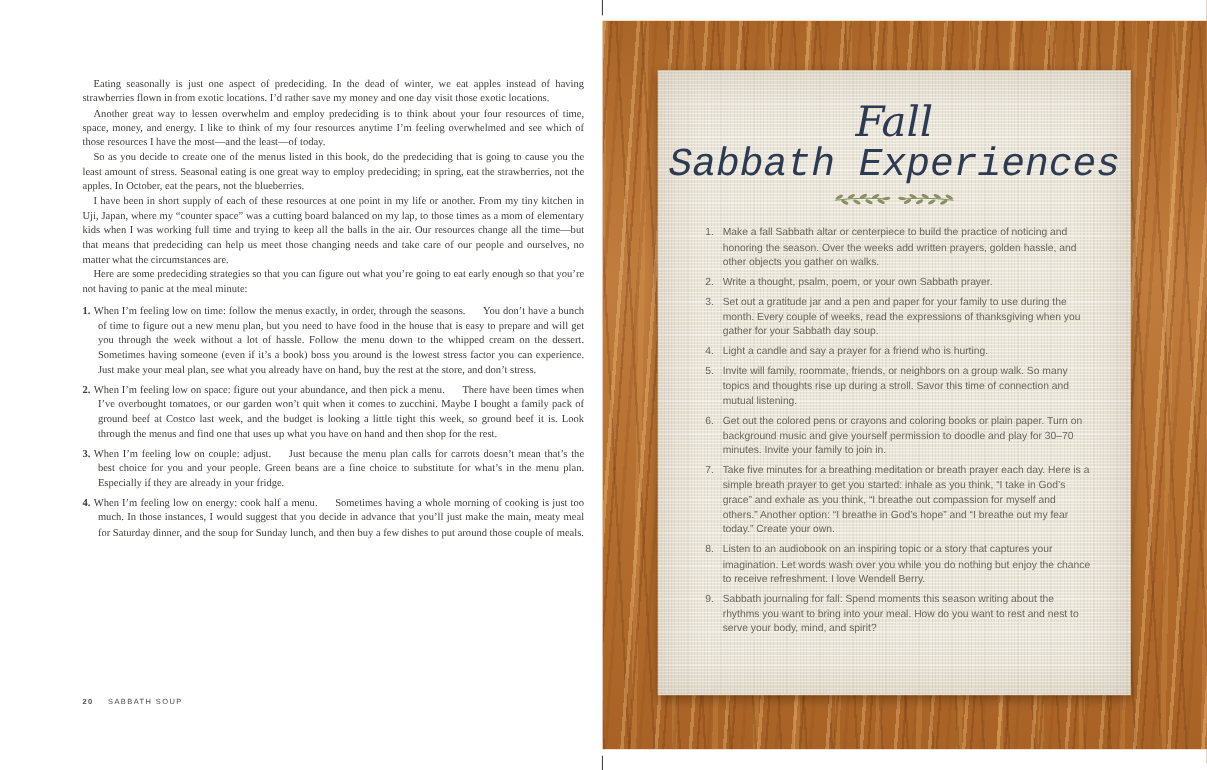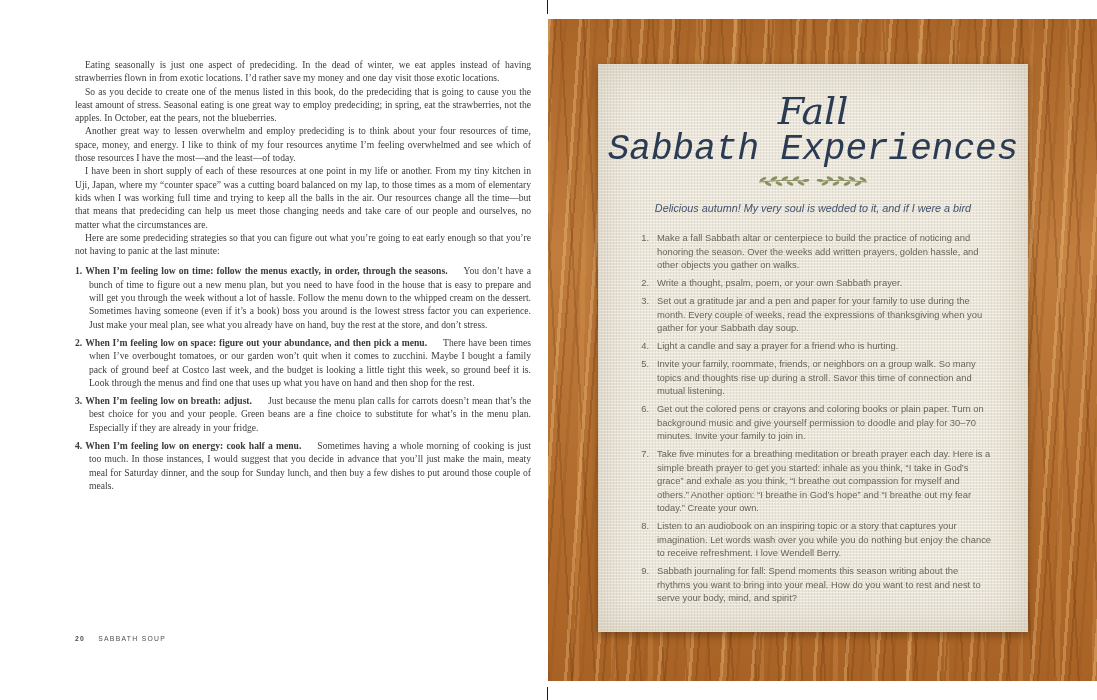--- a/index.html
+++ b/index.html
@@ -10,33 +10,33 @@
   }
 
   
   .crop-mark{position:absolute;width:1px;background:#1a1a1a;}
   .crop-top{left:547px;top:0;height:14px;}
   .crop-bottom{left:547px;top:687px;height:13px;}
 
   
   .left-page{position:absolute;left:0;top:0;width:547px;height:700px;background:#ffffff;}
   .left-text{
-    position:absolute;left:75px;top:58px;width:456px;
+    position:absolute;left:75px;top:70px;width:456px;
     font-family:"Liberation Serif", serif;
     font-size:9.6px;line-height:13.3px;color:#3c3b39;
     text-align:justify;
   }
   .left-text p.para{margin:0;text-indent:10px;}
   .strategies{margin-top:7px;}
   .strategy{
     margin:0 0 5px 0;
     padding-left:14px;text-indent:-14px;
   }
   .s-num{font-weight:bold;margin-right:3px;}
-  .s-bold{font-weight:bold;margin-right:16px;}
+  .s-bold{font-weight:normal;margin-right:16px;}
   .footer{
     position:absolute;left:75px;top:635px;
     font-family:"Liberation Sans", sans-serif;
     font-size:6.8px;letter-spacing:1.3px;color:#4c4c4c;
   }
   .footer .pg{font-weight:bold;margin-right:13px;}
 
   
   .right-page{
     position:absolute;left:548px;top:19px;width:588px;height:662px;
@@ -95,34 +95,34 @@
 </style>
 </head>
 <body>
 
 <div class="crop-mark crop-top"></div>
 <div class="crop-mark crop-bottom"></div>
 
 <div class="left-page">
   <div class="left-text">
     <p class="para">Eating seasonally is just one aspect of predeciding. In the dead of winter, we eat apples instead of having strawberries flown in from exotic locations. I’d rather save my money and one day visit those exotic locations.</p>
+    <p class="para">Another great way to lessen overwhelm and employ predeciding is to think about your four resources of time, space, money, and energy. I like to think of my four resources anytime I’m feeling overwhelmed and see which of those resources I have the most—and the least—of today.</p>
     <p class="para">So as you decide to create one of the menus listed in this book, do the predeciding that is going to cause you the least amount of stress. Seasonal eating is one great way to employ predeciding; in spring, eat the strawberries, not the apples. In October, eat the pears, not the blueberries.</p>
-    <p class="para">Another great way to lessen overwhelm and employ predeciding is to think about your four resources of time, space, money, and energy. I like to think of my four resources anytime I’m feeling overwhelmed and see which of those resources I have the most—and the least—of today.</p>
     <p class="para">I have been in short supply of each of these resources at one point in my life or another. From my tiny kitchen in Uji, Japan, where my “counter space” was a cutting board balanced on my lap, to those times as a mom of elementary kids when I was working full time and trying to keep all the balls in the air. Our resources change all the time—but that means that predeciding can help us meet those changing needs and take care of our people and ourselves, no matter what the circumstances are.</p>
-    <p class="para">Here are some predeciding strategies so that you can figure out what you’re going to eat early enough so that you’re not having to panic at the last minute:</p>
+    <p class="para">Here are some predeciding strategies so that you can figure out what you’re going to eat early enough so that you’re not having to panic at the meal minute:</p>
 
     <div class="strategies">
       <p class="strategy">
         <span class="s-num">1.</span><span class="s-bold">When I’m feeling low on time: follow the menus exactly, in order, through the seasons.</span><span class="s-text">You don’t have a bunch of time to figure out a new menu plan, but you need to have food in the house that is easy to prepare and will get you through the week without a lot of hassle. Follow the menu down to the whipped cream on the dessert. Sometimes having someone (even if it’s a book) boss you around is the lowest stress factor you can experience. Just make your meal plan, see what you already have on hand, buy the rest at the store, and don’t stress.</span>
       </p>
       <p class="strategy">
         <span class="s-num">2.</span><span class="s-bold">When I’m feeling low on space: figure out your abundance, and then pick a menu.</span><span class="s-text">There have been times when I’ve overbought tomatoes, or our garden won’t quit when it comes to zucchini. Maybe I bought a family pack of ground beef at Costco last week, and the budget is looking a little tight this week, so ground beef it is. Look through the menus and find one that uses up what you have on hand and then shop for the rest.</span>
       </p>
       <p class="strategy">
-        <span class="s-num">3.</span><span class="s-bold">When I’m feeling low on breath: adjust.</span><span class="s-text">Just because the menu plan calls for carrots doesn’t mean that’s the best choice for you and your people. Green beans are a fine choice to substitute for what’s in the menu plan. Especially if they are already in your fridge.</span>
+        <span class="s-num">3.</span><span class="s-bold">When I’m feeling low on couple: adjust.</span><span class="s-text">Just because the menu plan calls for carrots doesn’t mean that’s the best choice for you and your people. Green beans are a fine choice to substitute for what’s in the menu plan. Especially if they are already in your fridge.</span>
       </p>
       <p class="strategy">
         <span class="s-num">4.</span><span class="s-bold">When I’m feeling low on energy: cook half a menu.</span><span class="s-text">Sometimes having a whole morning of cooking is just too much. In those instances, I would suggest that you decide in advance that you’ll just make the main, meaty meal for Saturday dinner, and the soup for Sunday lunch, and then buy a few dishes to put around those couple of meals.</span>
       </p>
     </div>
   </div>
 
   <div class="footer">
     <span class="pg">20</span><span>SABBATH SOUP</span>
   </div>
@@ -145,21 +145,20 @@
           <ellipse cx="35" cy="10.4" rx="3.6" ry="1.5" transform="rotate(28 35 10.4)"></ellipse>
           <ellipse cx="41" cy="5.6" rx="3.6" ry="1.5" transform="rotate(-28 41 5.6)"></ellipse>
           <ellipse cx="46" cy="10.2" rx="3.6" ry="1.5" transform="rotate(28 46 10.2)"></ellipse>
           <ellipse cx="51" cy="7.4" rx="3.4" ry="1.4" transform="rotate(-8 51 7.4)"></ellipse>
         </g>
         <use href="#laurel-branch" transform="translate(116,0) scale(-1,1)"></use>
       </svg>
     </div>
 
     <div class="quote">
-      <div>Delicious autumn! My very soul is wedded to it, and if I were a bird</div>
     </div>
 
     <div class="fall-list">
       <div class="fall-item">
         <span class="n">1.</span>
           <span class="t">Make a fall Sabbath altar or centerpiece to build the practice of noticing and honoring the season. Over the weeks add written prayers, golden hassle, and other objects you gather on walks.</span>
       </div>
       <div class="fall-item">
         <span class="n">2.</span>
           <span class="t">Write a thought, psalm, poem, or your own Sabbath prayer.</span>
@@ -167,21 +166,21 @@
       <div class="fall-item">
         <span class="n">3.</span>
           <span class="t">Set out a gratitude jar and a pen and paper for your family to use during the month. Every couple of weeks, read the expressions of thanksgiving when you gather for your Sabbath day soup.</span>
       </div>
       <div class="fall-item">
         <span class="n">4.</span>
           <span class="t">Light a candle and say a prayer for a friend who is hurting.</span>
       </div>
       <div class="fall-item">
         <span class="n">5.</span>
-          <span class="t">Invite your family, roommate, friends, or neighbors on a group walk. So many topics and thoughts rise up during a stroll. Savor this time of connection and mutual listening.</span>
+          <span class="t">Invite will family, roommate, friends, or neighbors on a group walk. So many topics and thoughts rise up during a stroll. Savor this time of connection and mutual listening.</span>
       </div>
       <div class="fall-item">
         <span class="n">6.</span>
           <span class="t">Get out the colored pens or crayons and coloring books or plain paper. Turn on background music and give yourself permission to doodle and play for 30–70 minutes. Invite your family to join in.</span>
       </div>
       <div class="fall-item">
         <span class="n">7.</span>
           <span class="t">Take five minutes for a breathing meditation or breath prayer each day. Here is a simple breath prayer to get you started: inhale as you think, “I take in God’s grace” and exhale as you think, “I breathe out compassion for myself and others.” Another option: “I breathe in God’s hope” and “I breathe out my fear today.” Create your own.</span>
       </div>
       <div class="fall-item">

